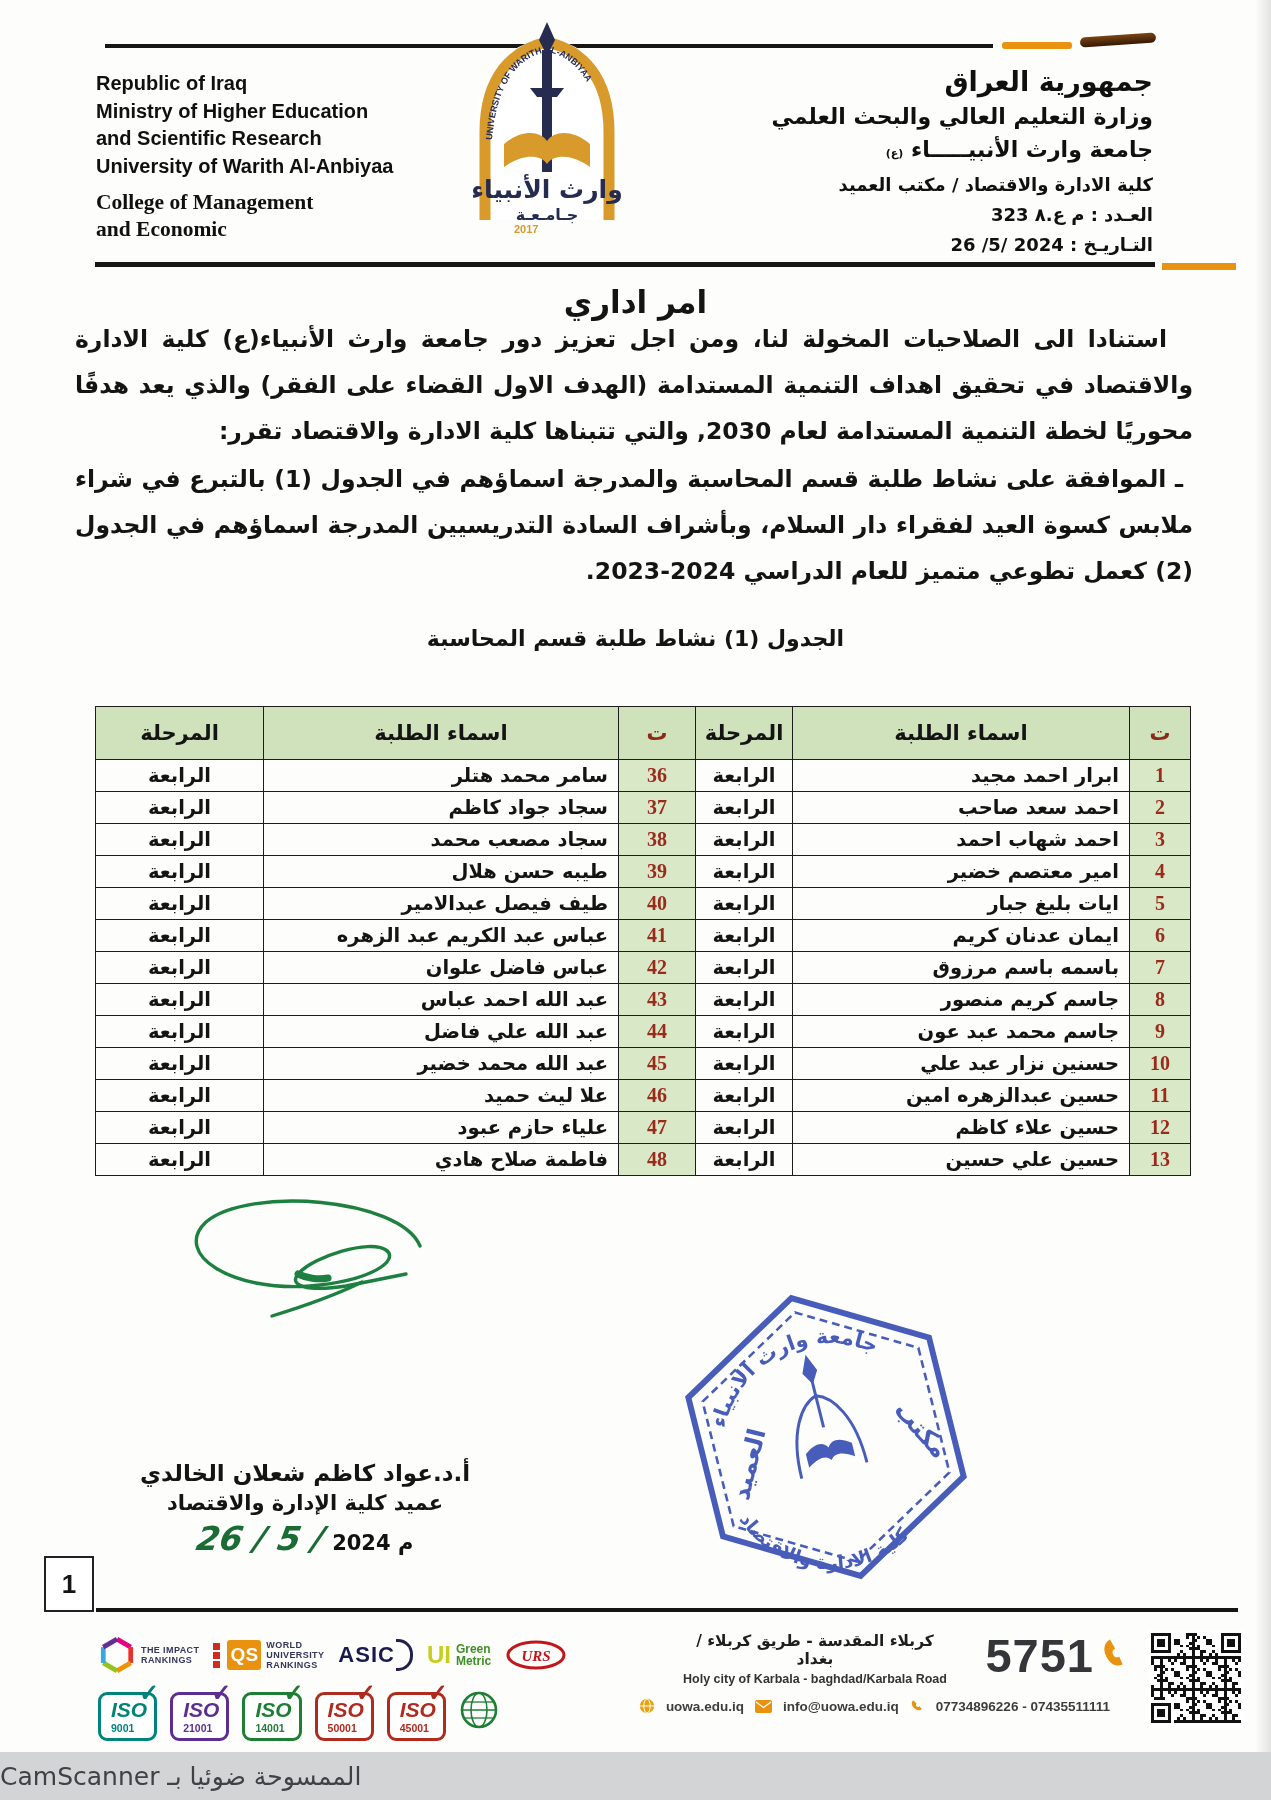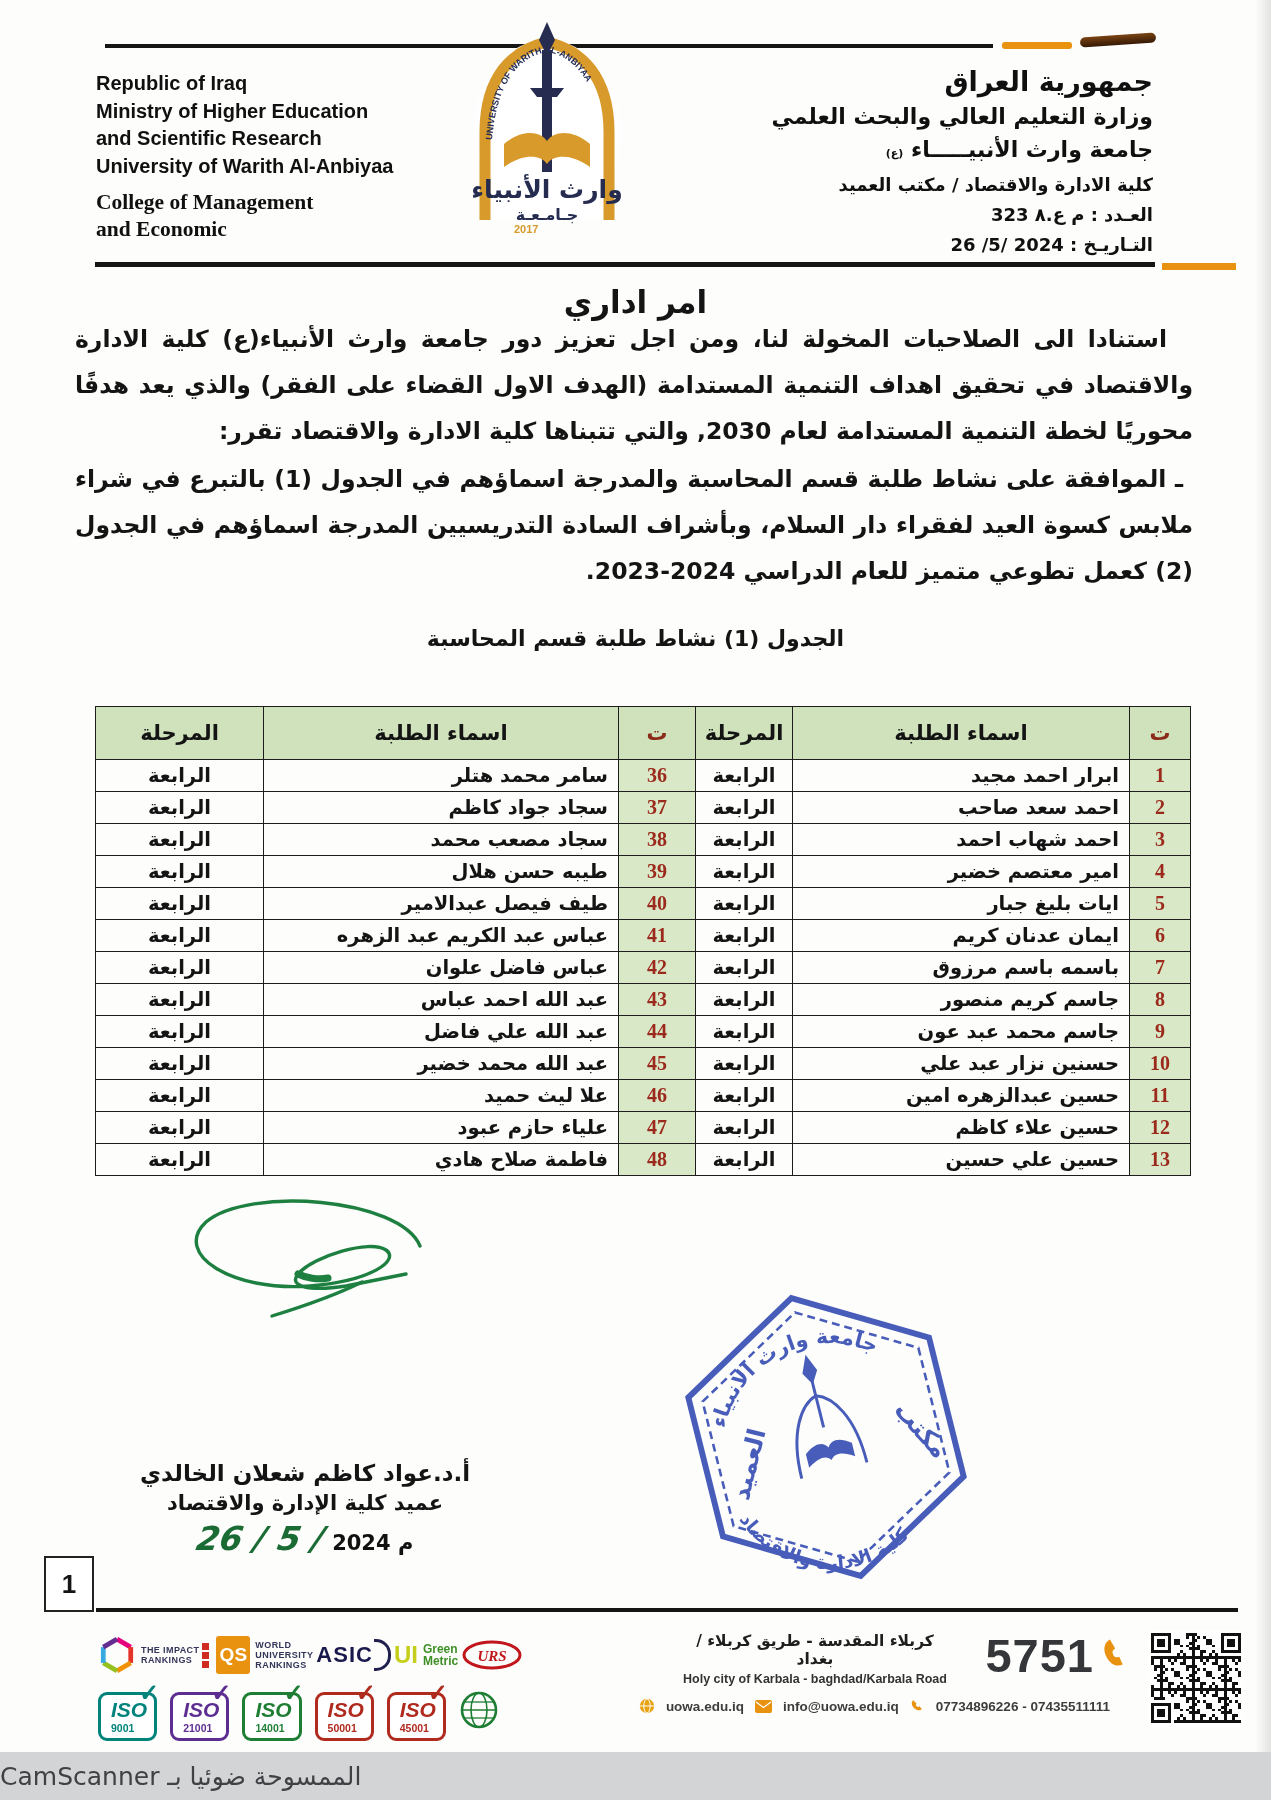--- a/index.html
+++ b/index.html
@@ -58,25 +58,25 @@
   .sig-print{font-size:21px;color:#111;}
   .stamp-svg{position:absolute;left:668px;top:1272px;width:316px;height:330px;opacity:.92;}
 
   
   .page-num{position:absolute;left:44px;top:1556px;width:46px;height:52px;border:2.5px solid #222;
         display:flex;align-items:center;justify-content:center;font-family:"Liberation Sans",sans-serif;
         font-weight:bold;font-size:26px;background:#fff;}
 
   
   .foot-sep{position:absolute;left:96px;top:1608px;width:1142px;height:3.5px;background:#151515;}
-  .rankings-row{position:absolute;left:98px;top:1630px;display:flex;align-items:center;gap:3px;height:50px;
+  .rankings-row{position:absolute;left:98px;top:1630px;display:flex;align-items:center;gap:14px;height:50px;
         font-family:"Liberation Sans",sans-serif;}
   .rk-item{display:flex;align-items:center;gap:5px;}
   .rk-text{font-size:9px;font-weight:bold;color:#33355a;line-height:10px;letter-spacing:.4px;}
-  .qs-box{width:34px;height:38px;background:#e8920f;color:#fff;font-weight:bold;font-size:19px;
+  .qs-box{width:34px;height:30px;background:#e8920f;color:#fff;font-weight:bold;font-size:19px;
         display:flex;align-items:center;justify-content:center;border-radius:3px;}
   .qs-strip{display:flex;flex-direction:column;gap:2px;margin-right:2px;}
   .qs-strip i{width:7px;height:7px;background:#cf2b20;}
   .asic-text{font-size:22px;font-weight:bold;color:#19194d;letter-spacing:1px;}
   .asic-swoosh{width:14px;height:26px;border:3.5px solid #20204f;border-left:none;
         border-radius:0 15px 15px 0;margin-left:-4px;}
   .ui-text{font-size:24px;font-weight:bold;color:#c5cf1b;}
   .gm-col{font-size:12px;font-weight:bold;color:#3f8f27;line-height:12px;}
   .iso-row{position:absolute;left:98px;top:1684px;display:flex;align-items:flex-start;gap:13px;
         font-family:"Liberation Sans",sans-serif;}

